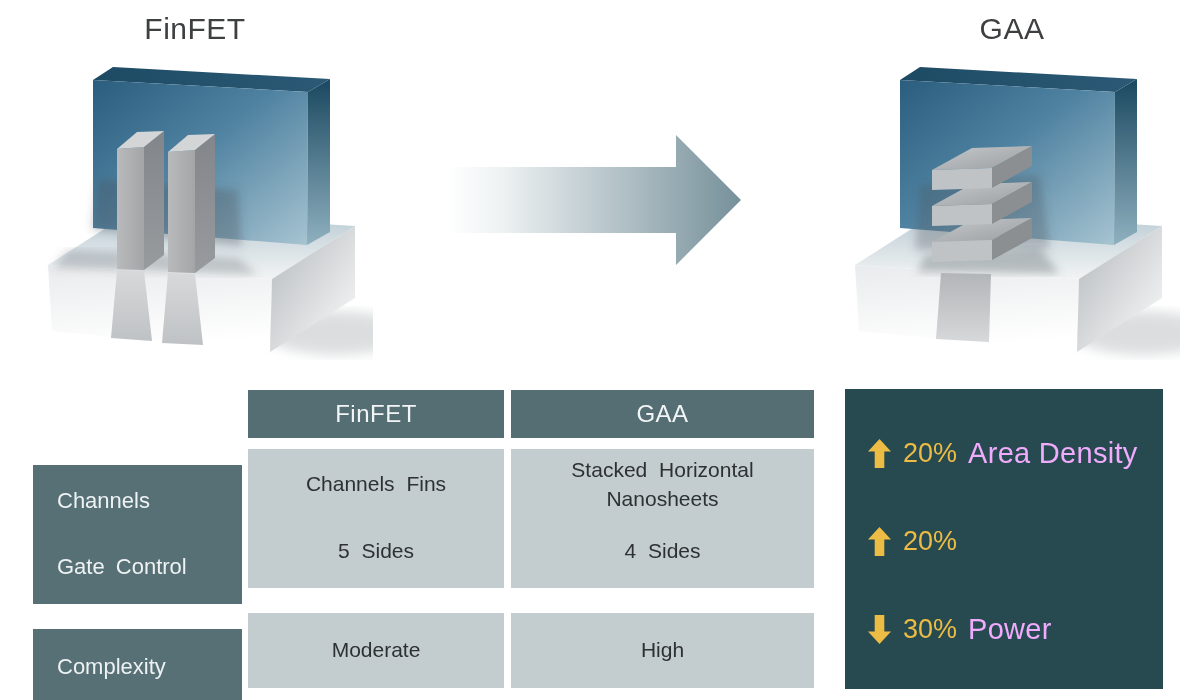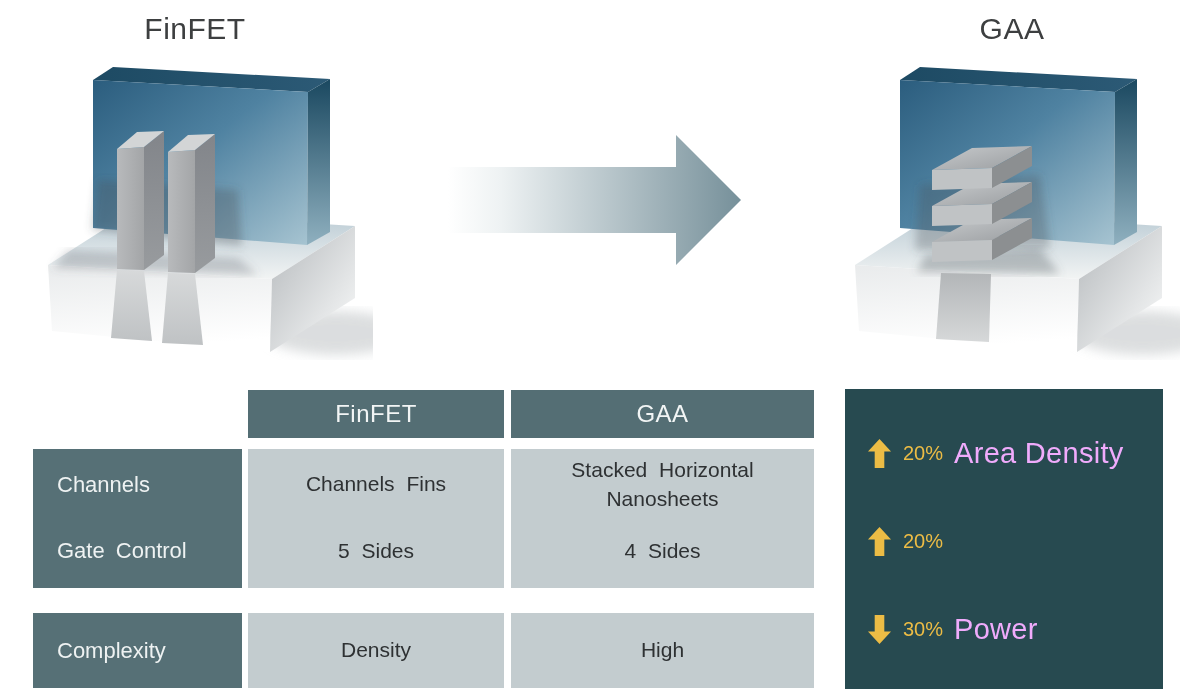--- a/index.html
+++ b/index.html
@@ -38,37 +38,38 @@
   .r-1     { top:449px; height:71px; }
   .r-2     { top:514px; height:74px; }
   .r-3     { top:613px; height:75px; }
   .hdr {
     background:#546e74; color:#f2f5f5; font-size:24px; letter-spacing:0.5px;
   }
   .rowlabel {
     background:#567076; color:#eef2f2; font-size:22px;
     justify-content:flex-start; padding-left:24px; text-align:left;
     word-spacing:5px;
+    margin-top:16px;
   }
   .val {
     background:#c3cccf; color:#2e3133; font-size:21px; line-height:1.35;
     word-spacing:6px; padding:0 26px;
   }
 
   
   .stats {
     position:absolute; left:845px; top:389px; width:318px; height:300px;
     background:#274a50;
   }
   .stat {
     position:absolute; left:22px; height:40px;
     display:flex; align-items:center; gap:11px; white-space:nowrap;
   }
   .stat-1 { top:44px; } .stat-2 { top:132px; } .stat-3 { top:220px; }
-  .stat .num { color:#ecbc45; font-size:20px; }
+  .stat .num { color:#ecbc45; font-size:27px; }
   .stat .lbl { color:#f0abfc; font-size:29px; letter-spacing:0.3px; }
   .stat svg { display:block; }
 </style>
 </head>
 <body>
 
 <div class="canvas">
 
   <div class="title finfet">FinFET</div>
   <div class="title gaa">GAA</div>
@@ -248,21 +249,21 @@
 
     <div class="tbl-cell rowlabel c-label r-1">Channels</div>
     <div class="tbl-cell val c-fin r-1">Channels Fins</div>
     <div class="tbl-cell val c-gaa r-1">Stacked Horizontal Nanosheets</div>
 
     <div class="tbl-cell rowlabel c-label r-2">Gate Control</div>
     <div class="tbl-cell val c-fin r-2">5 Sides</div>
     <div class="tbl-cell val c-gaa r-2">4 Sides</div>
 
     <div class="tbl-cell rowlabel c-label r-3">Complexity</div>
-    <div class="tbl-cell val c-fin r-3">Density</div>
+    <div class="tbl-cell val c-fin r-3">Moderate</div>
     <div class="tbl-cell val c-gaa r-3">High</div>
   </div>
 
   <div class="stats">
     <div class="stat stat-1">
       <svg width="25" height="31" viewBox="0 0 26 32">
         <polygon points="13,1 25,14 18,14 18,31 8,31 8,14 1,14" fill="#ecbc45"></polygon>
       </svg>
       <span class="num">20%</span>
       <span class="lbl">Area Density</span>

